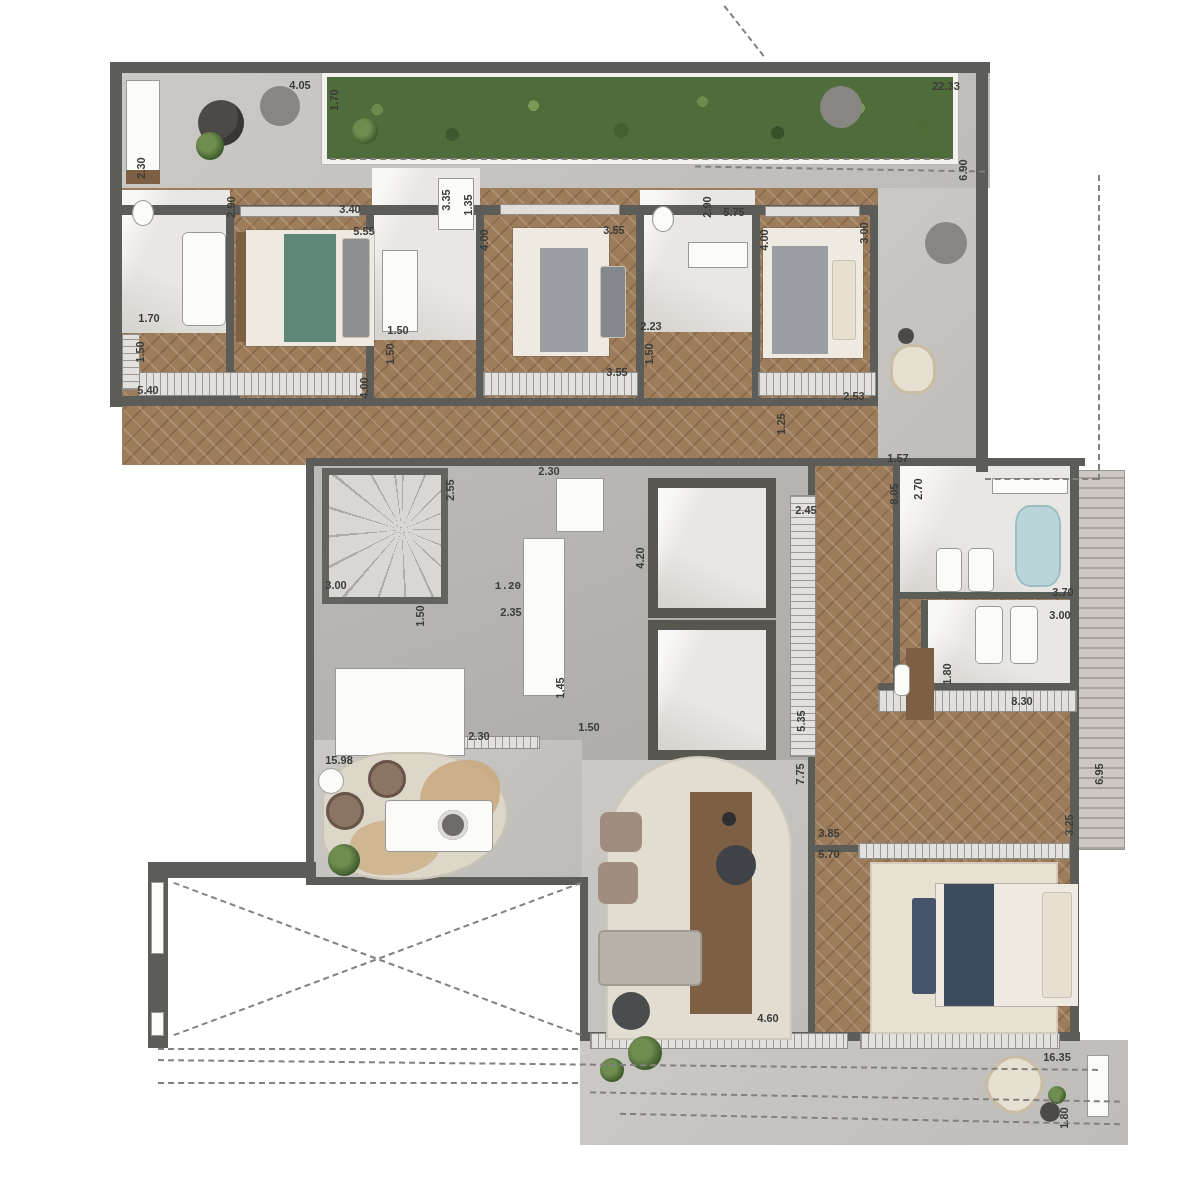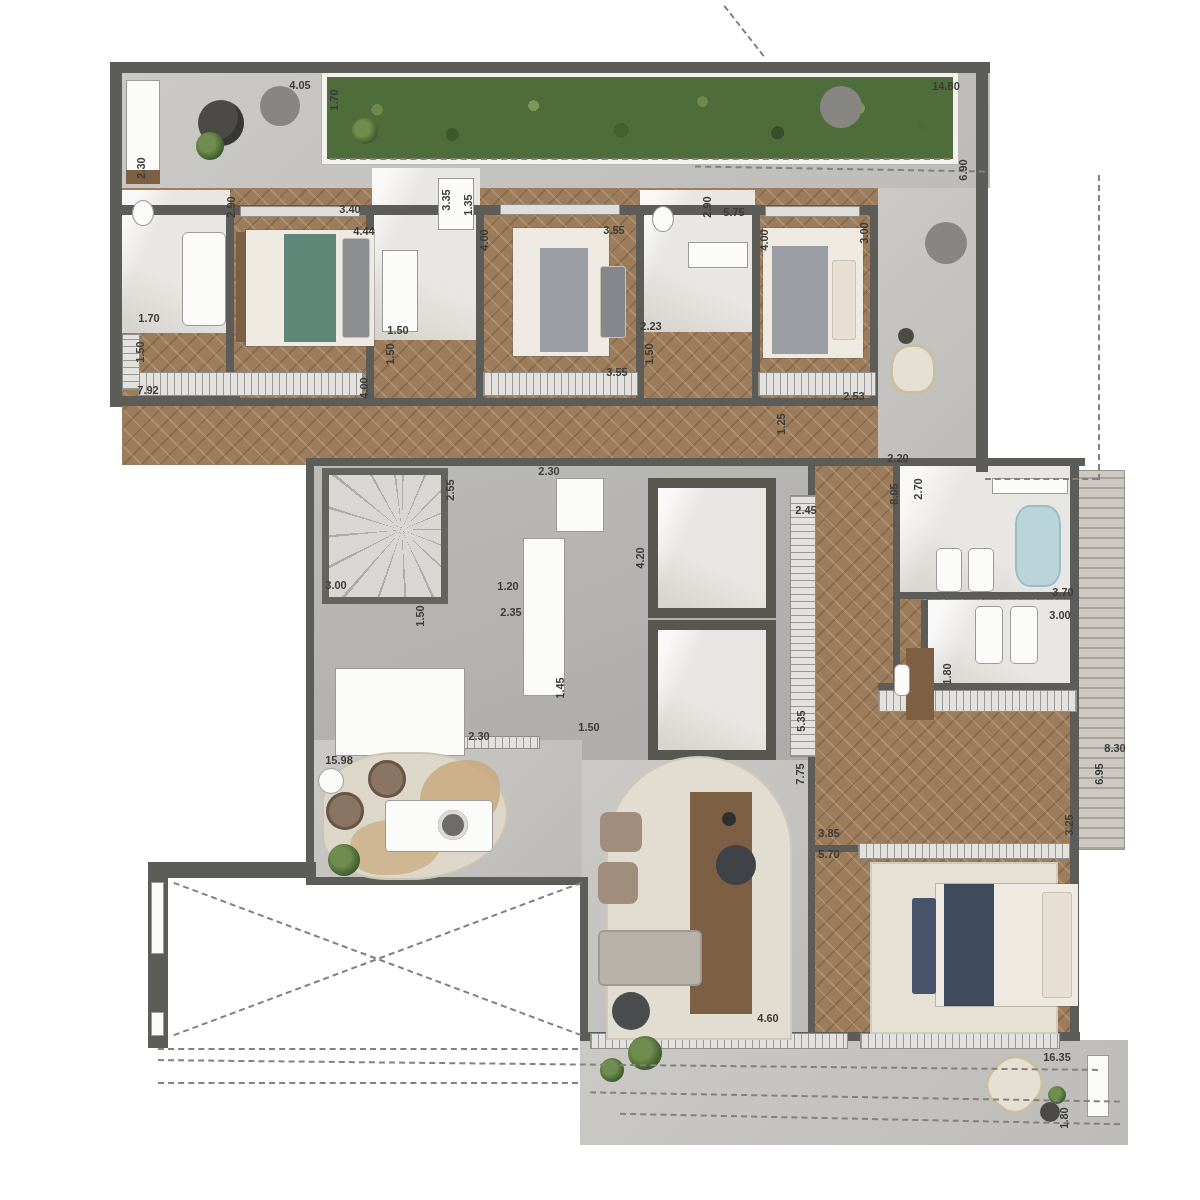--- a/index.html
+++ b/index.html
@@ -212,61 +212,61 @@
   <div class="abs dashed" style="left:160px;top:958px;width:435px;transform:rotate(-20.5deg);"></div>
   <div class="abs dashed" style="left:158px;top:1048px;width:420px;"></div>
   <div class="abs dashed" style="left:158px;top:1064px;width:940px;transform:rotate(.6deg);"></div>
   <div class="abs dashed" style="left:158px;top:1082px;width:420px;"></div>
   <div class="abs dashed" style="left:590px;top:1096px;width:530px;transform:rotate(1deg);"></div>
   <div class="abs dashed" style="left:620px;top:1118px;width:500px;transform:rotate(1.2deg);"></div>
 
   <div id="labels">
       <span class="dim" style="left: 300px; top: 85px;">4.05</span>
       <span class="dim v" style="left: 334px; top: 100px;">1.70</span>
-      <span class="dim" style="left: 946px; top: 86px;">14.80</span>
+      <span class="dim" style="left: 946px; top: 86px;">22.33</span>
       <span class="dim v" style="left: 963px; top: 170px;">6.90</span>
       <span class="dim v" style="left: 141px; top: 168px;">2.30</span>
       <span class="dim v" style="left: 231px; top: 207px;">2.90</span>
       <span class="dim" style="left: 350px; top: 209px;">3.40</span>
-      <span class="dim" style="left: 364px; top: 231px;">4.44</span>
+      <span class="dim" style="left: 364px; top: 231px;">5.55</span>
       <span class="dim v" style="left: 446px; top: 200px;">3.35</span>
       <span class="dim v" style="left: 468px; top: 205px;">1.35</span>
       <span class="dim v" style="left: 484px; top: 240px;">4.00</span>
       <span class="dim" style="left: 614px; top: 230px;">3.55</span>
       <span class="dim v" style="left: 707px; top: 207px;">2.90</span>
       <span class="dim" style="left: 734px; top: 212px;">5.75</span>
       <span class="dim v" style="left: 764px; top: 240px;">4.00</span>
       <span class="dim v" style="left: 864px; top: 233px;">3.00</span>
       <span class="dim" style="left: 149px; top: 318px;">1.70</span>
       <span class="dim v" style="left: 140px; top: 352px;">1.50</span>
-      <span class="dim" style="left: 148px; top: 390px;">7.92</span>
+      <span class="dim" style="left: 148px; top: 390px;">5.40</span>
       <span class="dim" style="left: 398px; top: 330px;">1.50</span>
       <span class="dim v" style="left: 390px; top: 354px;">1.50</span>
       <span class="dim v" style="left: 364px; top: 388px;">4.00</span>
       <span class="dim" style="left: 651px; top: 326px;">2.23</span>
       <span class="dim v" style="left: 649px; top: 354px;">1.50</span>
       <span class="dim" style="left: 617px; top: 372px;">3.55</span>
       <span class="dim" style="left: 854px; top: 396px;">2.53</span>
       <span class="dim v" style="left: 781px; top: 424px;">1.25</span>
-      <span class="dim" style="left: 898px; top: 458px;">2.20</span>
+      <span class="dim" style="left: 898px; top: 458px;">1.57</span>
       <span class="dim" style="left: 549px; top: 471px;">2.30</span>
       <span class="dim v" style="left: 450px; top: 490px;">2.55</span>
       <span class="dim v" style="left: 894px; top: 494px;">8.05</span>
       <span class="dim v" style="left: 918px; top: 489px;">2.70</span>
       <span class="dim" style="left: 806px; top: 510px;">2.45</span>
       <span class="dim v" style="left: 640px; top: 558px;">4.20</span>
       <span class="dim" style="left: 336px; top: 585px;">3.00</span>
-      <span class="dim" style="left: 508px; top: 586px;">1.20</span>
+      <span class="dim" style="left: 508px; top: 586px; font-family: Liberation Mono, monospace;">1.20</span>
       <span class="dim" style="left: 511px; top: 612px;">2.35</span>
       <span class="dim v" style="left: 420px; top: 616px;">1.50</span>
       <span class="dim" style="left: 1063px; top: 592px;">3.70</span>
       <span class="dim" style="left: 1060px; top: 615px;">3.00</span>
       <span class="dim v" style="left: 560px; top: 688px;">1.45</span>
       <span class="dim v" style="left: 947px; top: 674px;">1.80</span>
-      <span class="dim" style="left: 1115px; top: 701px; margin-top: 47px;">8.30</span>
+      <span class="dim" style="left: 1022px; top: 701px;">8.30</span>
       <span class="dim" style="left: 589px; top: 727px;">1.50</span>
       <span class="dim" style="left: 479px; top: 736px;">2.30</span>
       <span class="dim v" style="left: 801px; top: 721px;">5.35</span>
       <span class="dim" style="left: 339px; top: 760px;">15.98</span>
       <span class="dim v" style="left: 1099px; top: 774px;">6.95</span>
       <span class="dim v" style="left: 800px; top: 774px;">7.75</span>
       <span class="dim v" style="left: 1069px; top: 825px;">3.25</span>
       <span class="dim" style="left: 829px; top: 833px;">3.85</span>
       <span class="dim" style="left: 829px; top: 854px;">5.70</span>
       <span class="dim" style="left: 768px; top: 1018px;">4.60</span>

